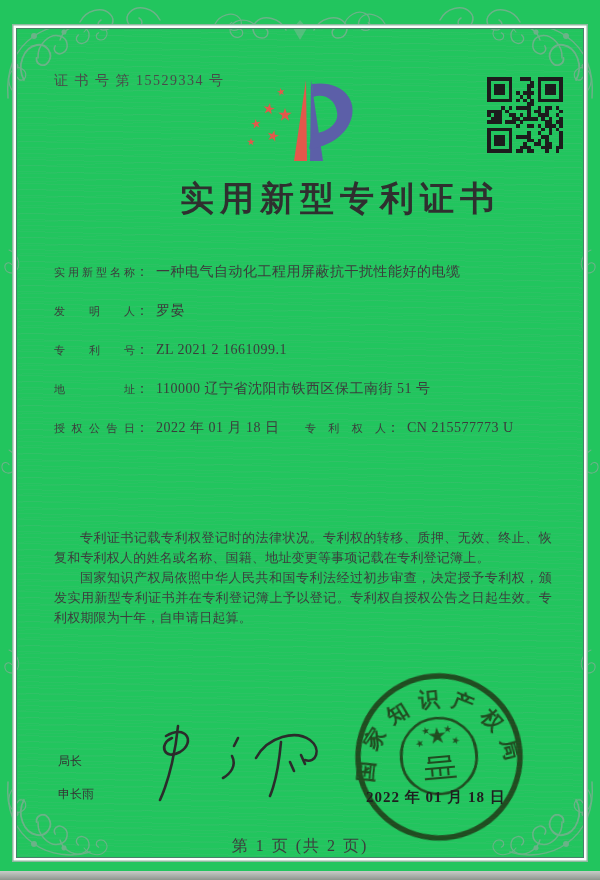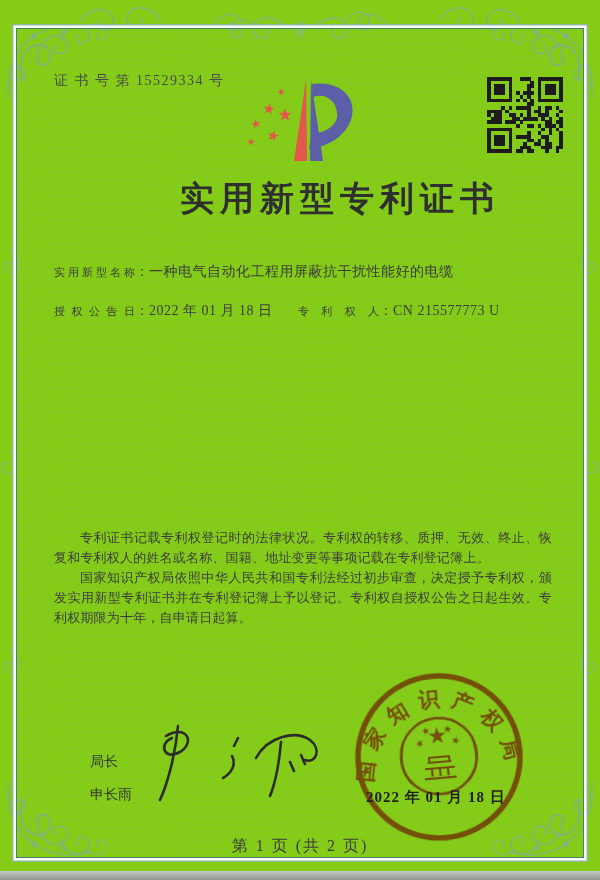--- a/index.html
+++ b/index.html
@@ -1,17 +1,17 @@
 <!DOCTYPE html>
 <html><head>
 <meta charset="utf-8">
 <style>
   html,body{margin:0;padding:0;width:600px;height:880px;overflow:hidden;background:#e8ebe8;}
   .page{
-    position:relative;width:600px;height:880px;background:#84cc16;
+    position:relative;width:600px;height:880px;background:#22c55e;
     font-family:"Liberation Serif","DejaVu Serif",serif;color:#3a3a3a;
   }
   
   .page::before{
     content:"";position:absolute;top:30px;left:18px;right:18px;bottom:24px;
     background:
       repeating-linear-gradient(1.5deg, rgba(125,175,148,.10) 0 1px, transparent 1px 6px),
       repeating-linear-gradient(-1.5deg, rgba(125,175,148,.07) 0 1px, transparent 1px 8px);
     pointer-events:none;
   }
@@ -29,26 +29,26 @@
   .logo{position:absolute;top:72px;left:238px;}
   .qr{position:absolute;top:77px;left:487px;width:76px;height:76px;}
   .title{
     position:absolute;top:176px;left:0;width:100%;text-align:center;
     font-size:34px;font-weight:600;letter-spacing:6px;color:#2f2f2f;padding-left:40px;
   }
   .fields{position:absolute;top:260px;left:54px;right:50px;font-size:14px;color:#3c3c3c;}
   .field-row{line-height:24px;margin-bottom:15px;white-space:nowrap;}
   .flabel{display:inline-block;width:81px;font-size:11px;text-align:justify;text-align-last:justify;vertical-align:bottom;}
   .fcolon{display:inline-block;}
-  .fvalue{letter-spacing:.5px;font-family:Liberation Serif, serif;}
+  .fvalue{margin-left:7px;letter-spacing:.5px;font-family:Liberation Serif, serif;}
   .pair{display:inline-block;}
   .pair + .pair{margin-left:22px;}
   .paras{position:absolute;top:528px;left:54px;right:48px;}
   .paras p{margin:0;font-size:13px;line-height:20px;text-indent:2em;text-align:justify;color:#3d3d3d;letter-spacing:.2px;}
-  .signoff{position:absolute;left:58px;top:745px;font-size:14px;line-height:33px;color:#343434;margin-left:32px;}
+  .signoff{position:absolute;left:58px;top:745px;font-size:12px;line-height:33px;color:#343434;}
   .signature{position:absolute;left:128px;top:720px;}
   .seal{position:absolute;left:348px;top:666px;transform:rotate(-5deg);mix-blend-mode:multiply;opacity:.93;}
   .seal-date{position:absolute;left:366px;top:788px;font-size:15px;font-weight:600;color:#1f1f1f;letter-spacing:1px;}
   .footer{position:absolute;top:836px;left:0;width:100%;text-align:center;font-size:16px;letter-spacing:2px;color:#3d3d3d;}
 </style>
 </head>
 <body>
 
 <div class="page">
 
@@ -343,20 +343,29 @@
       <rect x="19" y="20" width="1.02" height="1.02" fill="#1c1c1c"></rect>
     </svg>
 
   <div class="title">实用新型专利证书</div>
 
   <div class="fields">
     <div class="field-row">
       <span class="flabel">实用新型名称</span><span class="fcolon">：</span><span class="fvalue">一种电气自动化工程用屏蔽抗干扰性能好的电缆</span>
     </div>
     <div class="field-row">
+      <span class="flabel">发明人</span><span class="fcolon">：</span><span class="fvalue">罗晏</span>
+    </div>
+    <div class="field-row">
+      <span class="flabel">专利号</span><span class="fcolon">：</span><span class="fvalue">ZL 2021 2 1661099.1</span>
+    </div>
+    <div class="field-row">
+      <span class="flabel">地址</span><span class="fcolon">：</span><span class="fvalue">110000 辽宁省沈阳市铁西区保工南街 51 号</span>
+    </div>
+    <div class="field-row">
       <span class="pair">
         <span class="flabel">授权公告日</span><span class="fcolon">：</span><span class="fvalue">2022 年 01 月 18 日</span>
       </span>
       <span class="pair">
         <span class="flabel">专利权人</span><span class="fcolon">：</span><span class="fvalue">CN 215577773 U</span>
       </span>
     </div>
   </div>
 
   <div class="paras">

